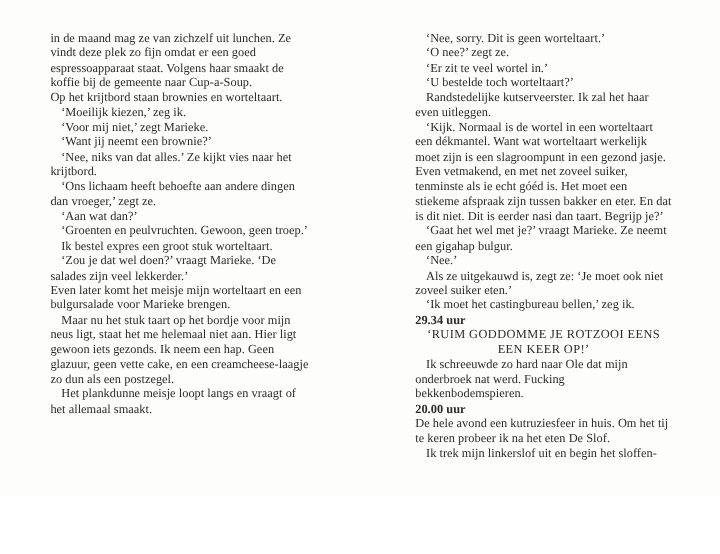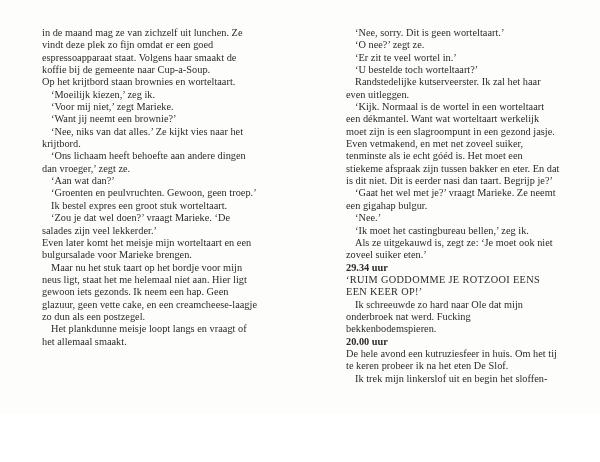--- a/index.html
+++ b/index.html
@@ -26,21 +26,21 @@
     letter-spacing: 0.02px;
   }
   .left-col  { left: 42px; }
   .right-col { left: 346px; width: 214px; }
   p.para {
     margin: 0;
     padding: 0;
   }
   p.indent { text-indent: 9px; }
   p.heading { font-weight: 700; }
-  p.caps { letter-spacing: 0.35px; }
+  p.caps { letter-spacing: 0.35px; text-align: center; }
   .space-before { margin-top: 12.35px; }
   .page-num {
     position: absolute;
     top: 423px;
     font-size: 8.5px;
     letter-spacing: 0.4px;
     color: #474440;
     text-align: center;
     text-decoration: underline;
   }
@@ -74,22 +74,22 @@
   <section>
     <div class="page-text right-col">
         <p class="para indent">‘Nee, sorry. Dit is geen worteltaart.’</p>
         <p class="para indent">‘O nee?’ zegt ze.</p>
         <p class="para indent">‘Er zit te veel wortel in.’</p>
         <p class="para indent">‘U bestelde toch worteltaart?’</p>
         <p class="para indent">Randstedelijke kutserveerster. Ik zal het haar even uitleggen.</p>
         <p class="para indent">‘Kijk. Normaal is de wortel in een worteltaart een dékmantel. Want wat worteltaart werkelijk moet zijn is een slagroompunt in een gezond jasje. Even vetmakend, en met net zoveel suiker, tenminste als ie echt góéd is. Het moet een stiekeme afspraak zijn tussen bakker en eter. En dat is dit niet. Dit is eerder nasi dan taart. Begrijp je?’</p>
         <p class="para indent">‘Gaat het wel met je?’ vraagt Marieke. Ze neemt een gigahap bulgur.</p>
         <p class="para indent">‘Nee.’</p>
+        <p class="para indent">Als ze uitgekauwd is, zegt ze: ‘Je moet ook niet zoveel suiker eten.’</p>
         <p class="para indent">‘Ik moet het castingbureau bellen,’ zeg ik.</p>
-        <p class="para indent">Als ze uitgekauwd is, zegt ze: ‘Je moet ook niet zoveel suiker eten.’</p>
         <p class="para heading space-before">29.34 uur</p>
         <p class="para caps">‘RUIM GODDOMME JE ROTZOOI EENS EEN KEER OP!’</p>
         <p class="para indent">Ik schreeuwde zo hard naar Ole dat mijn onderbroek nat werd. Fucking bekkenbodemspieren.</p>
         <p class="para heading space-before">20.00 uur</p>
         <p class="para plain">De hele avond een kutruziesfeer in huis. Om het tij te keren probeer ik na het eten De Slof.</p>
         <p class="para indent">Ik trek mijn linkerslof uit en begin het sloffen-</p>
       </div>
     <div class="page-num num-right">21</div>
   </section>
 </div>

